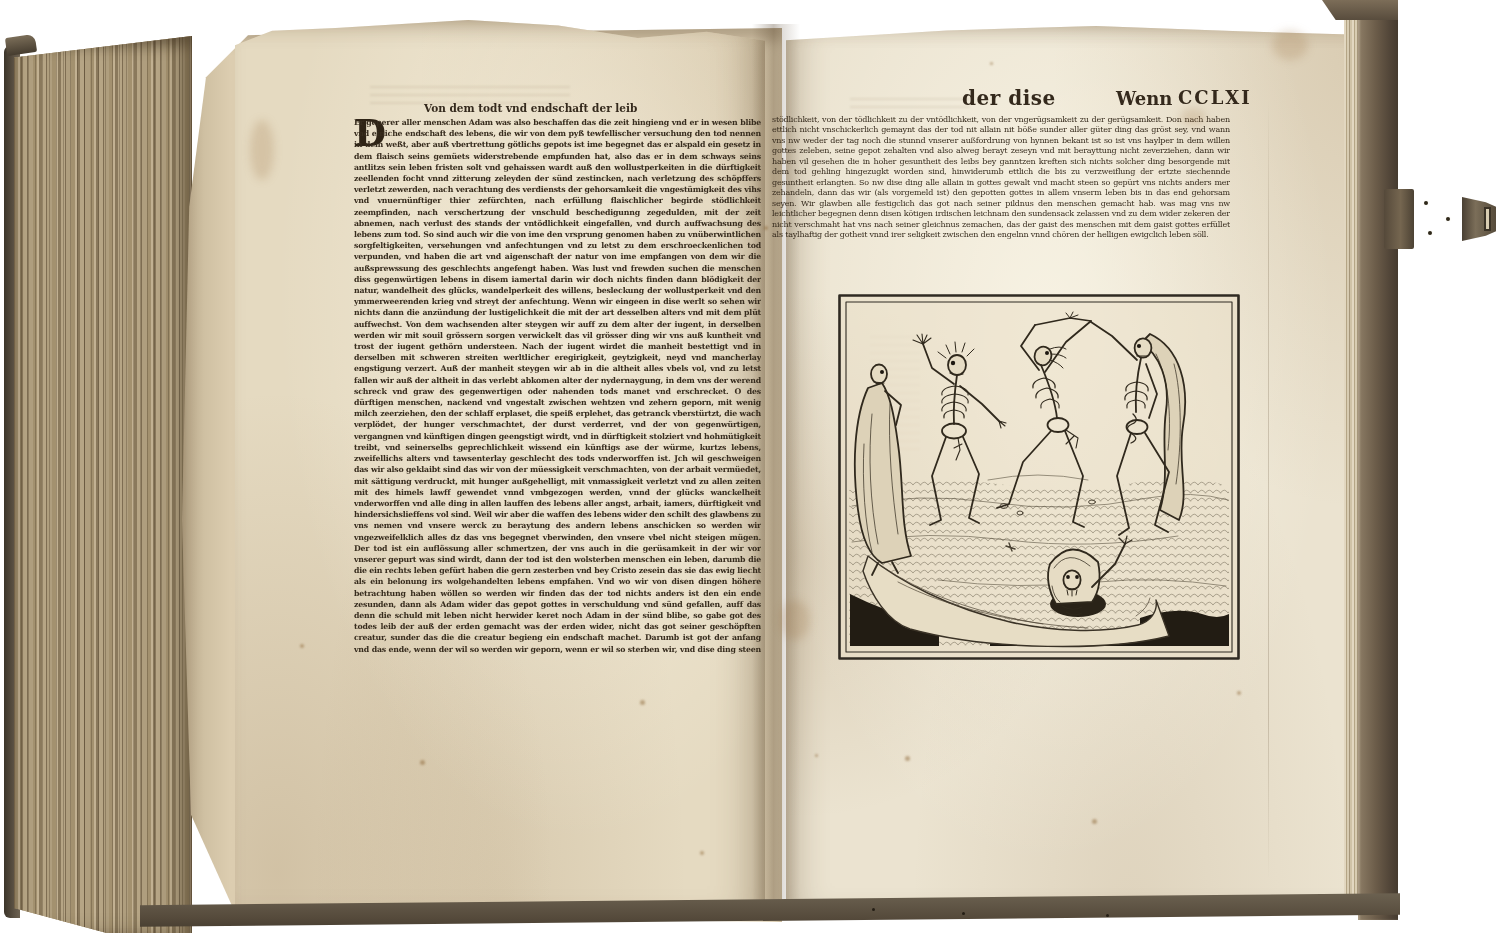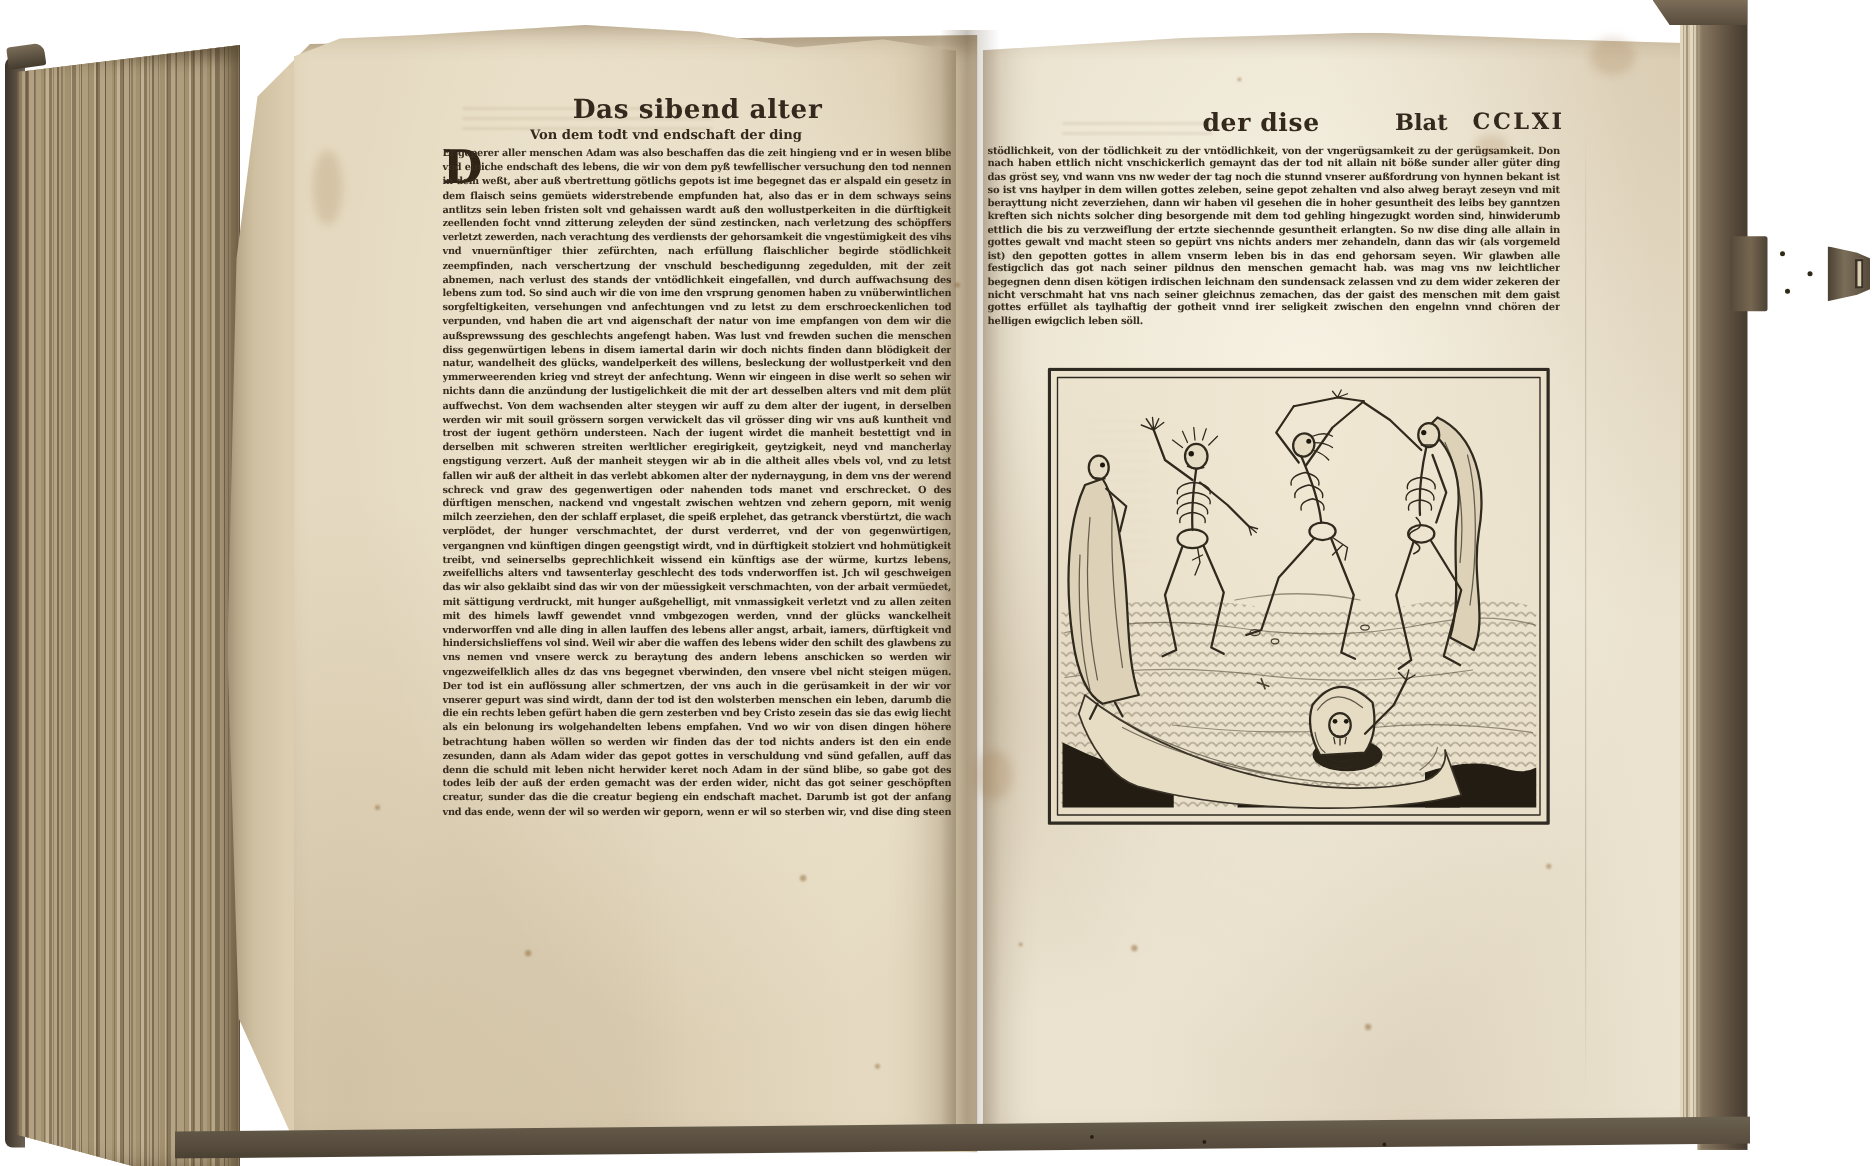--- a/index.html
+++ b/index.html
@@ -75,22 +75,22 @@
   
   .ink{color:#34291c;}
   .header-l{left:355px;top:74px;width:406px;text-align:center;font-size:21px;font-weight:bold;letter-spacing:.5px;}
   .subtitle-l{left:424px;top:102px;font-size:10.5px;font-weight:bold;}
   .body-l{left:354px;top:117px;width:407px;height:537px;overflow:hidden;
     font-size:7.8px;line-height:11.2px;font-weight:bold;text-align:justify;letter-spacing:-.2px;color:#372c1e;}
   .dropcap{float:left;font-size:37px;line-height:33px;padding:0 3px 0 0;font-weight:bold;color:#2e2315;}
   .header-r{left:962px;top:86px;font-size:20px;font-weight:bold;letter-spacing:.5px;}
   .folio-label{left:1116px;top:88px;font-size:18px;font-weight:bold;}
   .folio-num{left:1178px;top:87px;font-size:18px;font-weight:bold;letter-spacing:2px;}
-  .body-r{left:790px;top:115px;width:458px;height:146px;overflow:hidden;
-    font-size:8px;line-height:10.45px;font-weight:bold;text-align:justify;letter-spacing:-.2px;color:#372c1e;}
+  .body-r{left:772px;top:115px;width:458px;height:146px;overflow:hidden;
+    font-size:8px;line-height:10.45px;font-weight:normal;text-align:justify;letter-spacing:-.2px;color:#372c1e;}
   .crease-r{left:1268px;top:100px;width:1px;height:780px;background:linear-gradient(180deg,rgba(0,0,0,0),rgba(90,70,45,.22) 20%,rgba(90,70,45,.22) 80%,rgba(0,0,0,0));}
   .ghost{background:repeating-linear-gradient(180deg,rgba(0,0,0,0) 0 6px,rgba(120,95,60,.10) 6px 8px);filter:blur(1px);}
 
   
   .woodcut{left:838px;top:294px;width:402px;height:366px;}
   .woodcut svg{left:0;top:0;}
 
   .spot{border-radius:50%;background:rgba(130,90,40,.45);filter:blur(1px);}
   .stain{border-radius:50%;background:rgba(150,105,55,.20);filter:blur(4px);}
 </style>
@@ -121,29 +121,28 @@
     <div class="slot"></div>
     <div class="rivet" style="left:40px;top:16px;"></div>
     <div class="rivet" style="left:44px;top:46px;"></div>
     <div class="rivet" style="left:62px;top:32px;"></div>
   </div>
 
   <div class="ghost" style="left:370px;top:80px;width:200px;height:26px;"></div>
   <div class="ghost" style="left:850px;top:92px;width:120px;height:20px;"></div>
   <div class="ghost" style="left:870px;top:330px;width:50px;height:120px;opacity:.5;"></div>
 
-  <div class="header-l ink">Das sibend alter</div>
-  <div class="subtitle-l ink">Von dem todt vnd endschaft der ding</div>
+  <div class="subtitle-l ink">Von dem todt vnd endschaft der leib</div>
   <div class="body-l">
     <span class="dropcap">D</span>
       <span>Er geperer aller menschen Adam was also beschaffen das die zeit hingieng vnd er in wesen blibe vnd einiche endschaft des lebens, die wir von dem pyß tewfellischer versuchung den tod nennen in dem weßt, aber auß vbertrettung götlichs gepots ist ime begegnet das er alspald ein gesetz in dem flaisch seins gemüets widerstrebende empfunden hat, also das er in dem schways seins antlitzs sein leben fristen solt vnd gehaissen wardt auß den wollustperkeiten in die dürftigkeit zeellenden focht vnnd zitterung zeleyden der sünd zestincken, nach verletzung des schöpffers verletzt zewerden, nach verachtung des verdiensts der gehorsamkeit die vngestümigkeit des vihs vnd vnuernünftiger thier zefürchten, nach erfüllung flaischlicher begirde stödlichkeit zeempfinden, nach verschertzung der vnschuld beschedigunng zegedulden, mit der zeit abnemen, nach verlust des stands der vntödlichkeit eingefallen, vnd durch auffwachsung des lebens zum tod. So sind auch wir die von ime den vrsprung genomen haben zu vnüberwintlichen sorgfeltigkeiten, versehungen vnd anfechtungen vnd zu letst zu dem erschroeckenlichen tod verpunden, vnd haben die art vnd aigenschaft der natur von ime empfangen von dem wir die außsprewssung des geschlechts angefengt haben. Was lust vnd frewden suchen die menschen diss gegenwürtigen lebens in disem iamertal darin wir doch nichts finden dann blödigkeit der natur, wandelheit des glücks, wandelperkeit des willens, besleckung der wollustperkeit vnd den ymmerweerenden krieg vnd streyt der anfechtung. Wenn wir eingeen in dise werlt so sehen wir nichts dann die anzündung der lustigelichkeit die mit der art desselben alters vnd mit dem plüt auffwechst. Von dem wachsenden alter steygen wir auff zu dem alter der iugent, in derselben werden wir mit souil grössern sorgen verwickelt das vil grösser ding wir vns auß kuntheit vnd trost der iugent gethörn understeen. Nach der iugent wirdet die manheit bestettigt vnd in derselben mit schweren streiten werltlicher eregirigkeit, geytzigkeit, neyd vnd mancherlay engstigung verzert. Auß der manheit steygen wir ab in die altheit alles vbels vol, vnd zu letst fallen wir auß der altheit in das verlebt abkomen alter der nydernaygung, in dem vns der werend schreck vnd graw des gegenwertigen oder nahenden tods manet vnd erschrecket. O des dürftigen menschen, nackend vnd vngestalt zwischen wehtzen vnd zehern geporn, mit wenig milch zeerziehen, den der schlaff erplaset, die speiß erplehet, das getranck vberstürtzt, die wach verplödet, der hunger verschmachtet, der durst verderret, vnd der von gegenwürtigen, vergangnen vnd künftigen dingen geengstigt wirdt, vnd in dürftigkeit stolziert vnd hohmütigkeit treibt, vnd seinerselbs geprechlichkeit wissend ein künftigs ase der würme, kurtzs lebens, zweifellichs alters vnd tawsenterlay geschlecht des tods vnderworffen ist. Jch wil geschweigen das wir also geklaibt sind das wir von der müessigkeit verschmachten, von der arbait vermüedet, mit sättigung verdruckt, mit hunger außgehelligt, mit vnmassigkeit verletzt vnd zu allen zeiten mit des himels lawff gewendet vnnd vmbgezogen werden, vnnd der glücks wanckelheit vnderworffen vnd alle ding in allen lauffen des lebens aller angst, arbait, iamers, dürftigkeit vnd hindersichslieffens vol sind. Weil wir aber die waffen des lebens wider den schilt des glawbens zu vns nemen vnd vnsere werck zu beraytung des andern lebens anschicken so werden wir vngezweifelklich alles dz das vns begegnet vberwinden, den vnsere vbel nicht steigen mügen. Der tod ist ein auflössung aller schmertzen, der vns auch in die gerüsamkeit in der wir vor vnserer gepurt was sind wirdt, dann der tod ist den wolsterben menschen ein leben, darumb die die ein rechts leben gefürt haben die gern zesterben vnd bey Cristo zesein das sie das ewig liecht als ein belonung irs wolgehandelten lebens empfahen. Vnd wo wir von disen dingen höhere betrachtung haben wöllen so werden wir finden das der tod nichts anders ist den ein ende zesunden, dann als Adam wider das gepot gottes in verschuldung vnd sünd gefallen, auff das denn die schuld mit leben nicht herwider keret noch Adam in der sünd blibe, so gabe got des todes leib der auß der erden gemacht was der erden wider, nicht das got seiner geschöpften creatur, sunder das die die creatur begieng ein endschaft machet. Darumb ist got der anfang vnd das ende, wenn der wil so werden wir geporn, wenn er wil so sterben wir, vnd dise ding steen gantz in seinem göttlichen gewalt vnd nicht in vnser vermüglichkeit, aber das allain hat er vnser freyen wilkür gelassen das wir wol vnd recht lebende angeen vnd die ergreiffen möchten. Darumb ist dise einiche sach vnser den höhsten fleiß anzekeren das wir in Cristo vnserm herrn sterben. Welche menschen dasselb thun die sterben nicht sunder sie geen von der zerstödlichkeit zu der vnzer</span>
   </div>
 
   <div class="header-r ink">der dise</div>
-  <div class="folio-label ink">Blat</div>
+  <div class="folio-label ink">Wenn</div>
   <div class="folio-num ink">CCLXI</div>
   <div class="body-r">stödlichkeit, von der tödlichkeit zu der vntödlichkeit, von der vngerügsamkeit zu der gerügsamkeit. Don nach haben ettlich nicht vnschickerlich gemaynt das der tod nit allain nit böße sunder aller güter ding das gröst sey, vnd wann vns nw weder der tag noch die stunnd vnserer außfordrung von hynnen bekant ist so ist vns haylper in dem willen gottes zeleben, seine gepot zehalten vnd also alweg berayt zeseyn vnd mit berayttung nicht zeverziehen, dann wir haben vil gesehen die in hoher gesuntheit des leibs bey ganntzen kreften sich nichts solcher ding besorgende mit dem tod gehling hingezugkt worden sind, hinwiderumb ettlich die bis zu verzweiflung der ertzte siechennde gesuntheit erlangten. So nw dise ding alle allain in gottes gewalt vnd macht steen so gepürt vns nichts anders mer zehandeln, dann das wir (als vorgemeld ist) den gepotten gottes in allem vnserm leben bis in das end gehorsam seyen. Wir glawben alle festigclich das got nach seiner pildnus den menschen gemacht hab. was mag vns nw leichtlicher begegnen denn disen kötigen irdischen leichnam den sundensack zelassen vnd zu dem wider zekeren der nicht verschmaht hat vns nach seiner gleichnus zemachen, das der gaist des menschen mit dem gaist gottes erfüllet als taylhaftig der gotheit vnnd irer seligkeit zwischen den engelnn vnnd chören der helligen ewigclich leben söll.</div>
   <div class="crease-r"></div>
 
   <div class="woodcut">
     <svg width="402" height="366" viewBox="0 0 402 366" xmlns="http://www.w3.org/2000/svg">
       <g stroke-linecap="round" stroke-linejoin="round">
         <rect x="1.5" y="1.5" width="399" height="363" fill="rgba(233,223,199,.55)" stroke="#2f2a22" stroke-width="2.6"></rect>
         <rect x="8" y="8" width="386" height="350" fill="none" stroke="#2f2a22" stroke-width="1.1"></rect>
 

